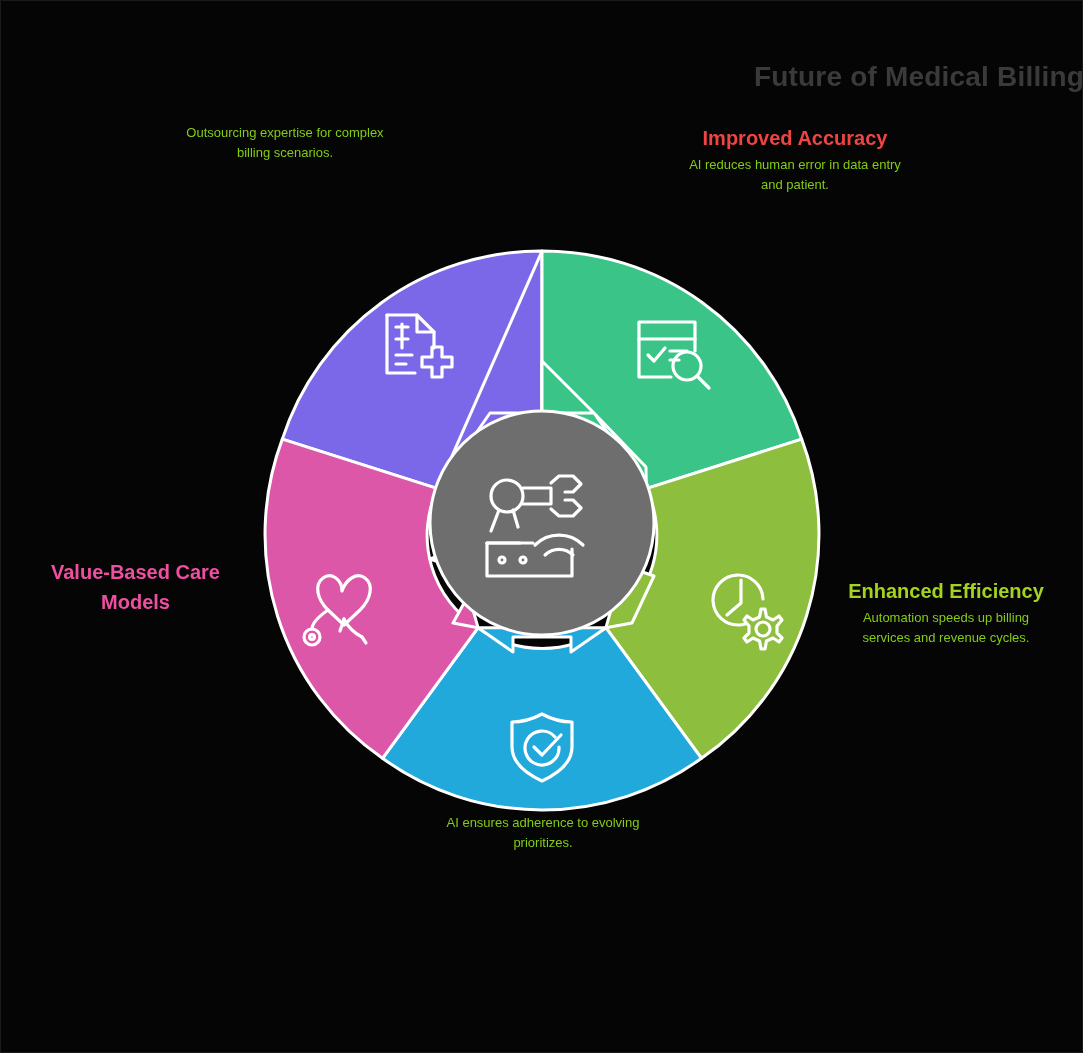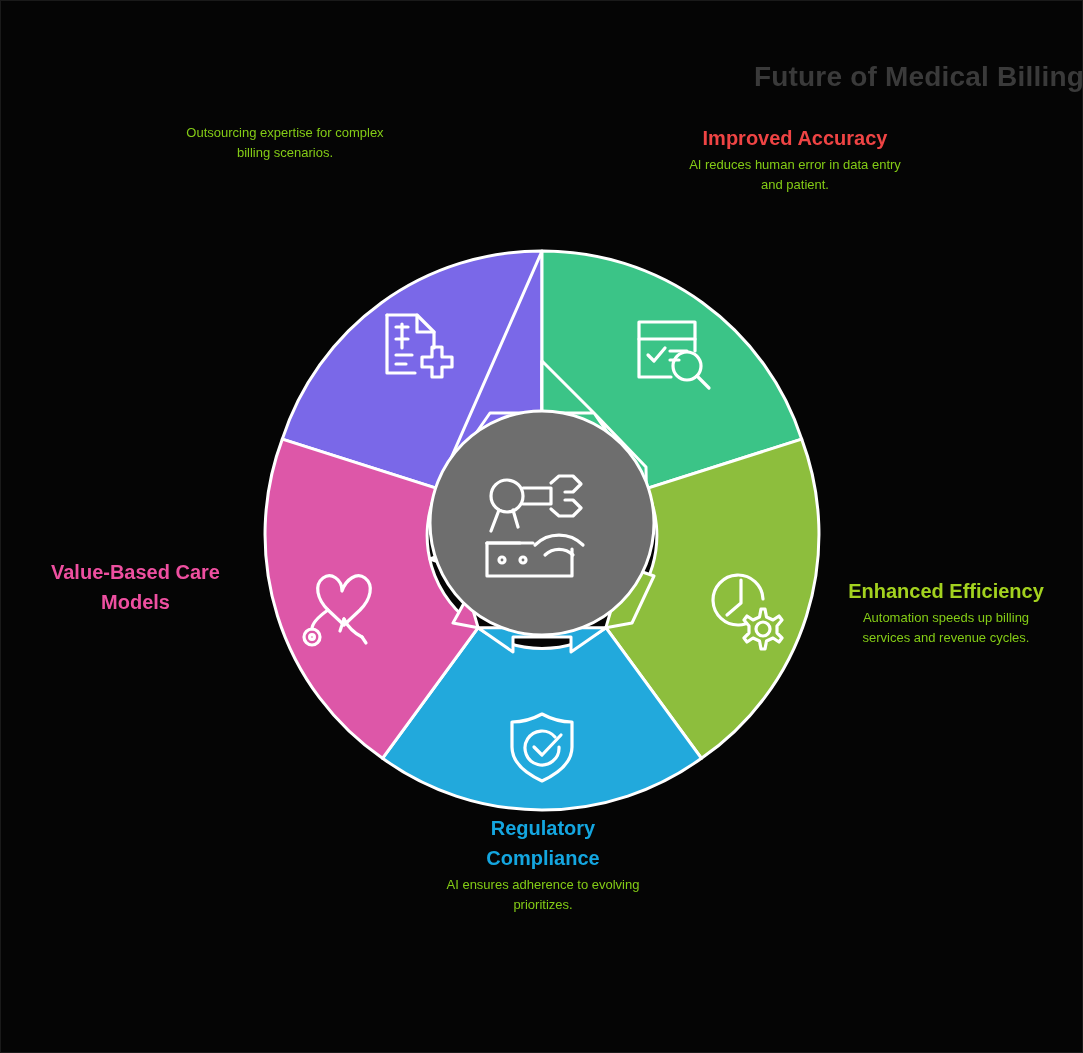--- a/index.html
+++ b/index.html
@@ -193,21 +193,20 @@
     <p class="label-heading" style="color:#ef4444">Improved Accuracy</p>
     <p class="label-body">AI reduces human error in data entry and patient.</p>
   </div>
 
   <div class="label-block" id="label-enhanced-efficiency">
     <p class="label-heading" style="color:#a3d21f">Enhanced Efficiency</p>
     <p class="label-body">Automation speeds up billing services and revenue cycles.</p>
   </div>
 
   <div class="label-block" id="label-regulatory-compliance">
-    <p class="label-heading" style="color:#14a6e0">Regulatory Compliance</p>
     <p class="label-body">AI ensures adherence to evolving prioritizes.</p>
   </div>
 
   <div class="label-block" id="label-value-based-care">
     <p class="label-heading" style="color:#ee4fa0">Value-Based Care Models</p>
   </div>
 
 </div>
 
 </body></html>

